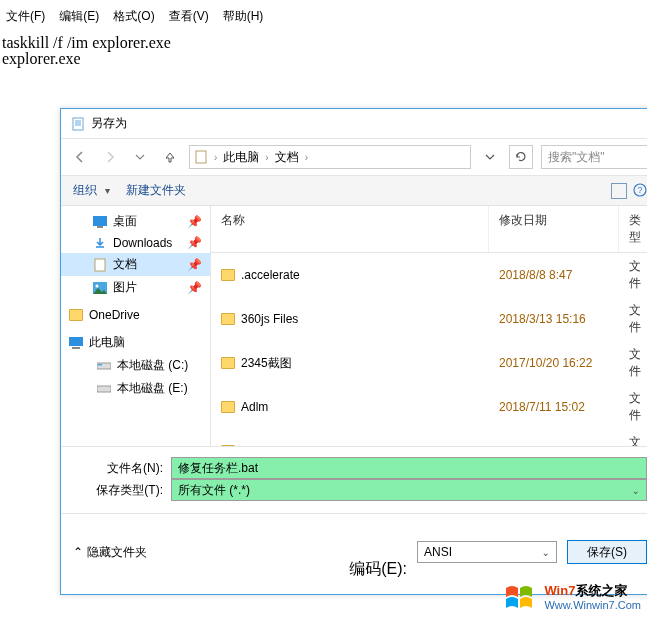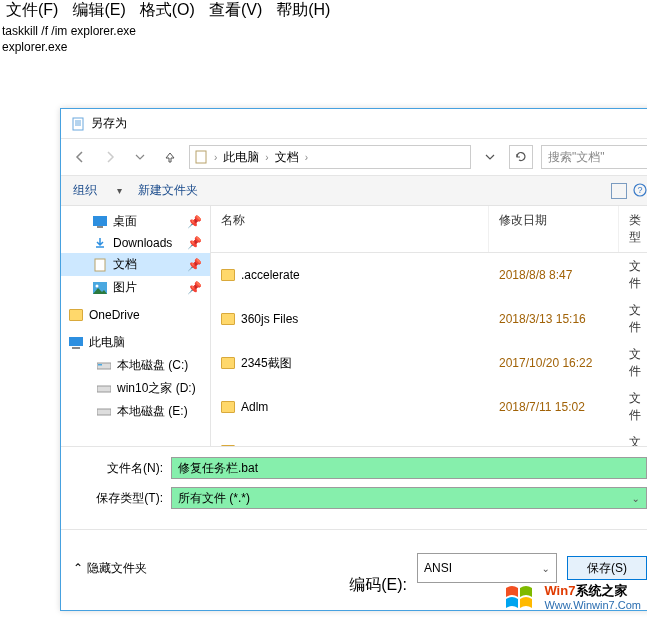--- a/index.html
+++ b/index.html
@@ -1,34 +1,34 @@
 <!DOCTYPE html>
 <html><head>
 <meta charset="utf-8">
 <style>
 * { box-sizing: border-box; margin: 0; padding: 0; font-family: "Microsoft YaHei", "Segoe UI", sans-serif; }
 body { background: #fff; width: 647px; height: 622px; overflow: hidden; position: relative; font-size: 12px; color: #000; }
 
-.notepad-menu { display: flex; gap: 14px; padding: 0 6px; font-size: 16px; }
+.notepad-menu { display: flex; gap: 14px; padding: 8px 6px; font-size: 12px; }
 .notepad-menu span { cursor: default; }
-.notepad-text { padding: 2px 2px; font-family: Liberation Sans, sans-serif; font-size: 12px; line-height: 16px; white-space: pre; }
+.notepad-text { padding: 2px 2px; font-family: Liberation Serif, serif; font-size: 16px; line-height: 16px; white-space: pre; }
 
 .dialog { position: absolute; left: 60px; top: 108px; width: 600px; border: 1px solid #46a1e0; background: #fff; box-shadow: 0 0 6px rgba(0,0,0,0.15); }
 .titlebar { background: #fff; padding: 6px 10px; display: flex; align-items: center; gap: 6px; border-bottom: 1px solid #e5e5e5; }
 
 .navbar { display: flex; align-items: center; gap: 8px; padding: 6px 8px; border-bottom: 1px solid #e5e5e5; }
 .nav-btn { width: 22px; height: 22px; display: flex; align-items: center; justify-content: center; color: #555; }
 .nav-btn.disabled { color: #bbb; }
 .breadcrumb { flex: 1; display: flex; align-items: center; border: 1px solid #ccc; height: 24px; padding: 0 4px; gap: 6px; background: #fff; }
 .breadcrumb .sep { color: #888; font-size: 10px; }
 .refresh-btn { width: 24px; height: 24px; border: 1px solid #ccc; display: flex; align-items: center; justify-content: center; }
 .search-box { width: 110px; height: 24px; border: 1px solid #ccc; padding: 0 6px; display: flex; align-items: center; color: #888; }
 
 .toolbar { display: flex; align-items: center; gap: 16px; padding: 6px 12px; background: #f5f5f5; border-bottom: 1px solid #e3e3e3; }
-.toolbar .tb { color: #1a4b8c; display: flex; align-items: center; gap: 20px; }
+.toolbar .tb { color: #1a4b8c; display: flex; align-items: center; gap: 8px; }
 .toolbar .spacer { flex: 1; }
 .view-icons { display: flex; gap: 6px; }
 .sq { width: 16px; height: 16px; border: 1px solid #7a9bc0; display: inline-block; }
 
 .body { display: flex; height: 240px; }
 .sidebar { width: 150px; border-right: 1px solid #e5e5e5; overflow: hidden; padding: 4px 0; }
 .side-item { display: flex; align-items: center; gap: 6px; padding: 3px 8px; font-size: 12px; }
 .side-item.indent { padding-left: 32px; }
 .side-item.indent2 { padding-left: 36px; }
 .side-item.selected { background: #cde8ff; }
@@ -43,31 +43,31 @@
 .col-type { width: 40px; }
 
 .file-row { display: flex; font-size: 12px; padding: 3px 0; }
 .file-row .cell { padding: 2px 10px; display: flex; align-items: center; gap: 6px; }
 .file-row .col-name { flex: 1; }
 .file-row .col-date { width: 130px; color: #a16207; }
 .file-row .col-type { width: 40px; color: #333; }
 .folder-ic { width: 14px; height: 12px; background: #ffd86b; border: 1px solid #d9a93b; border-radius: 1px; }
 
 .form-area { border-top: 1px solid #e5e5e5; padding: 10px 12px 12px 12px; }
-.form-row { display: flex; align-items: center; gap: 8px; margin-bottom: 8px; }
+.form-row { display: flex; align-items: center; gap: 8px; }
 .form-row label { width: 90px; text-align: right; font-size: 12px; }
 .input-field, .combo-field { flex: 1; height: 22px; border: 1px solid #9c9c9c; padding: 0 6px; display: flex; align-items: center; font-size: 12px; background: #86efac; }
 .combo-field { justify-content: space-between; }
 .chev { color: #555; font-size: 10px; }
 
 .bottom-bar { display: flex; align-items: center; padding: 10px 12px 14px 12px; gap: 10px; border-top: 1px solid #e5e5e5; }
 .hide-folders { display: flex; align-items: center; gap: 4px; font-size: 12px; }
 .bottom-bar .spacer { flex: 1; }
 .enc-label { font-size: 16px; margin-top: 35px; }
-.enc-combo { width: 140px; height: 30px; border: 1px solid #9c9c9c; display: flex; align-items: center; justify-content: space-between; padding: 6px 6px; }
+.enc-combo { width: 140px; height: 22px; border: 1px solid #9c9c9c; display: flex; align-items: center; justify-content: space-between; padding: 6px 6px; }
 .btn { width: 80px; height: 24px; border: 1px solid #0078d7; background: #e5f1fb; display: flex; align-items: center; justify-content: center; font-size: 12px; }
 
 .watermark { position: absolute; right: 6px; bottom: 6px; display: flex; align-items: center; gap: 6px; }
 .wm-logo { width: 36px; height: 36px; position: relative; }
 .wm-text { font-size: 13px; line-height: 15px; }
 .wm-text .cn { font-weight: bold; }
 .wm-text .cn b { color: #e03a00; }
 .wm-text .url { color: #2a6db0; font-size: 11px; }
 </style>
 </head>
@@ -228,28 +228,20 @@
             </svg>
           </span>
           <span>本地磁盘 (C:)</span>
         </div>
       <div class="side-item indent2">
           <span class="ic">
             <svg width="14" height="10">
               <rect x="0" y="2" width="14" height="6" fill="#ddd" stroke="#999"></rect>
             </svg>
           </span>
-          <span>win10之家 (D:)</span>
-        </div>
-      <div class="side-item indent2">
-          <span class="ic">
-            <svg width="14" height="10">
-              <rect x="0" y="2" width="14" height="6" fill="#ddd" stroke="#999"></rect>
-            </svg>
-          </span>
           <span>本地磁盘 (E:)</span>
         </div>
     </div>
 
     <div class="filearea">
       <div class="header-row">
         <div class="col-name">名称</div>
         <div class="col-date">修改日期</div>
         <div class="col-type">类型</div>
       </div>

